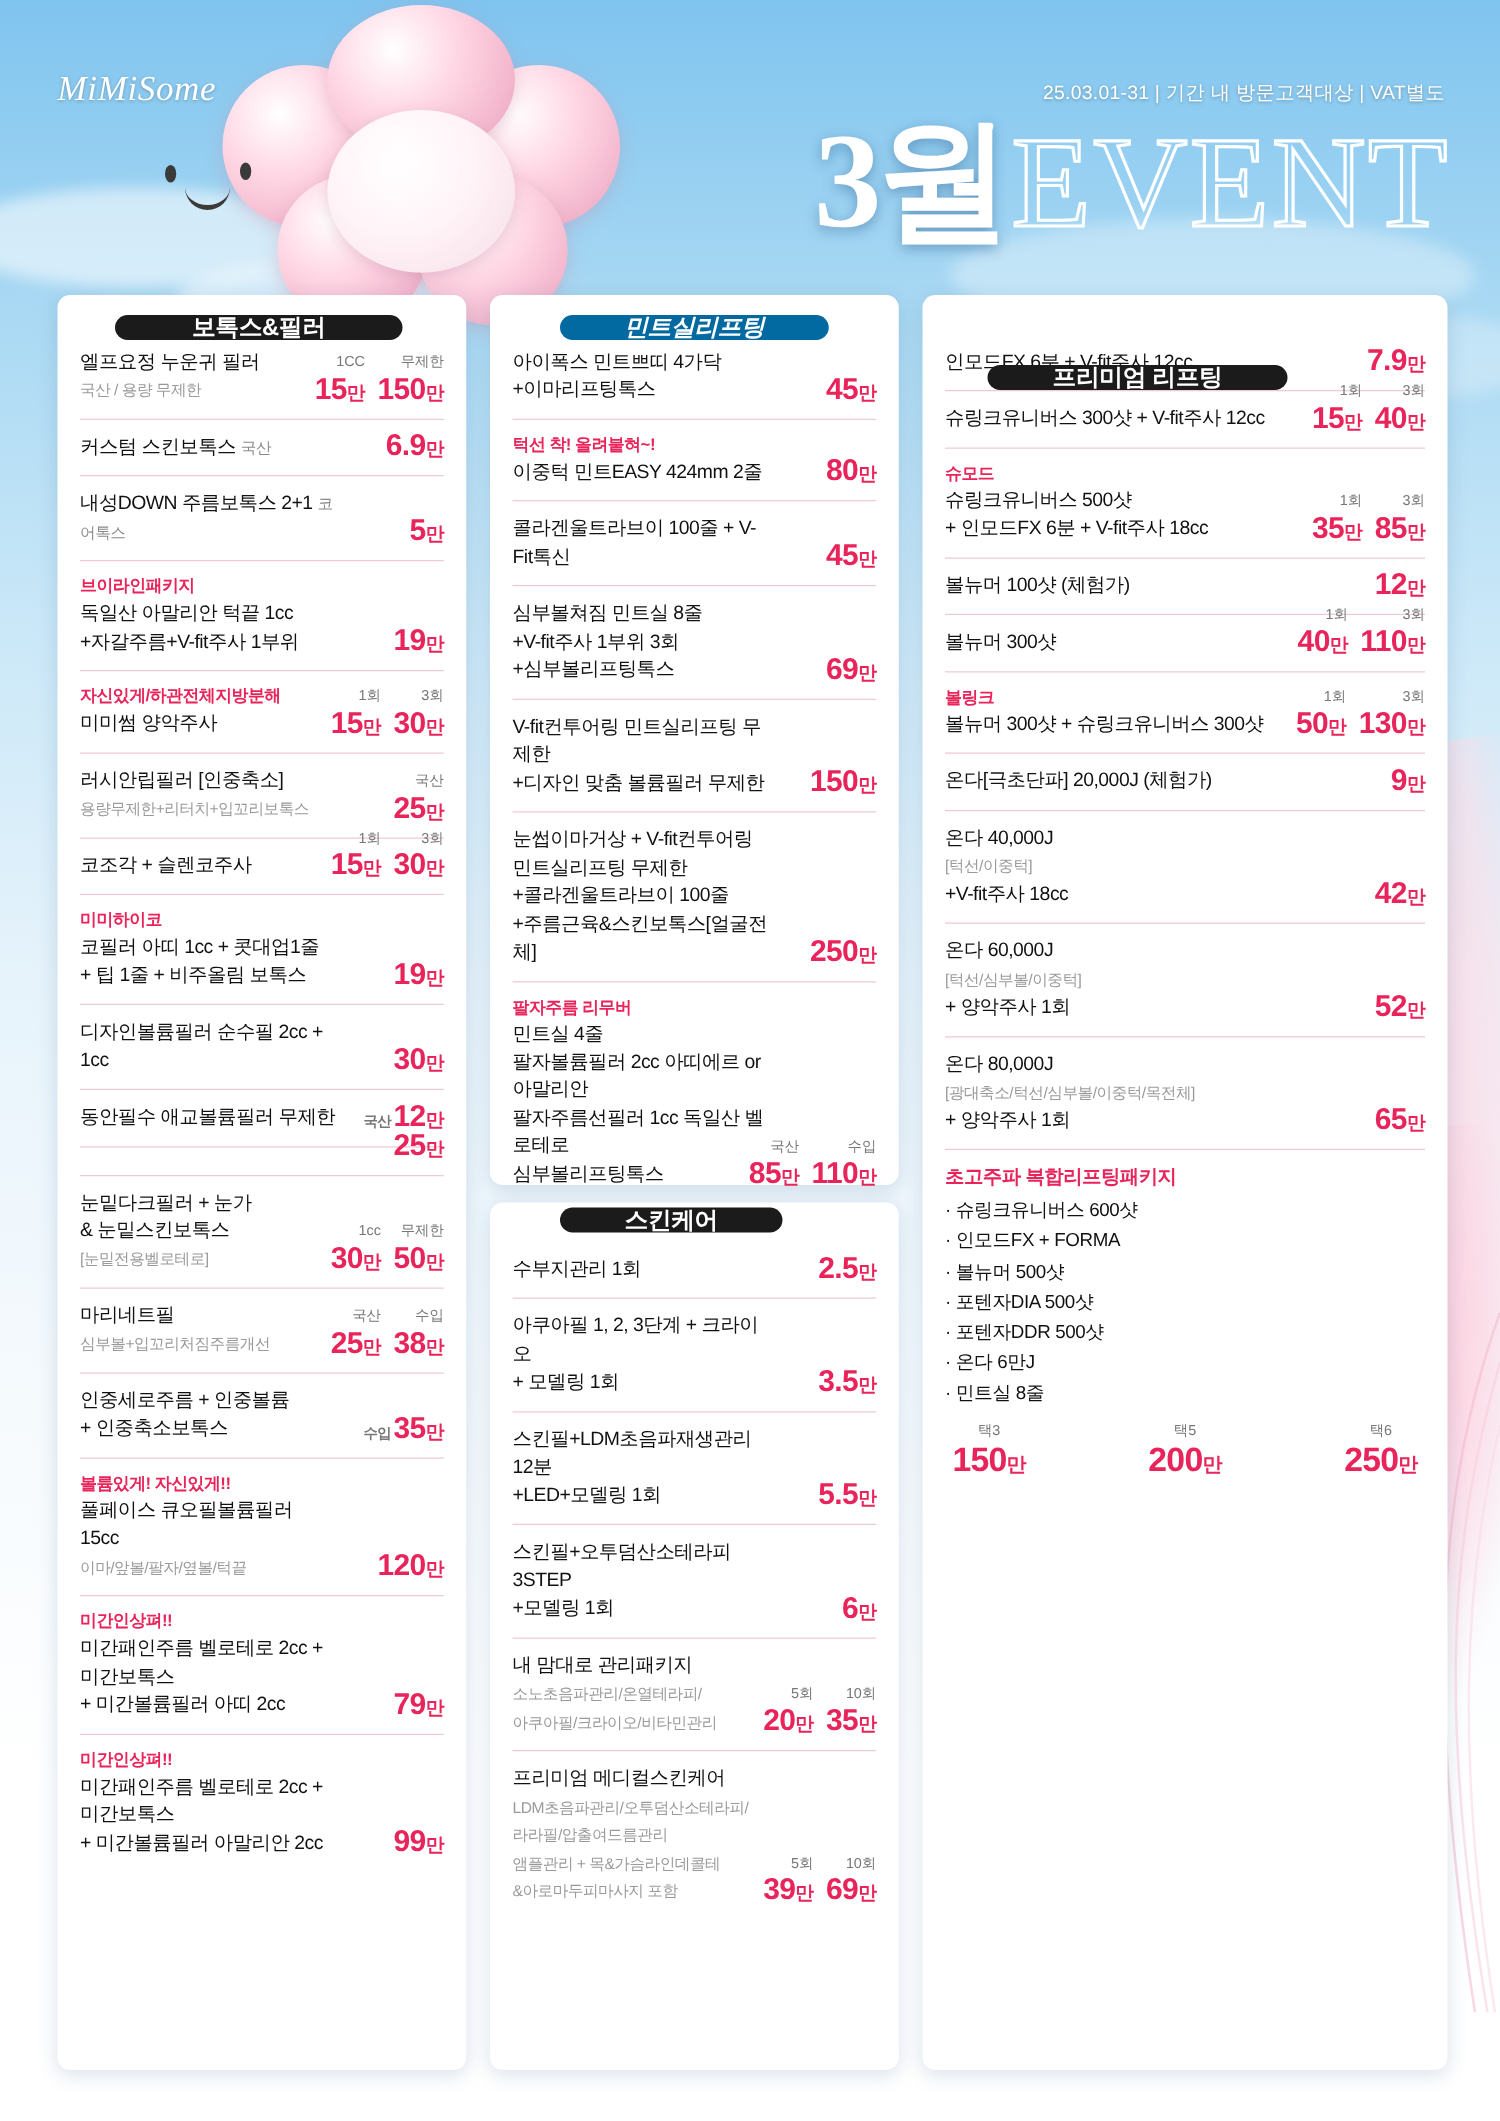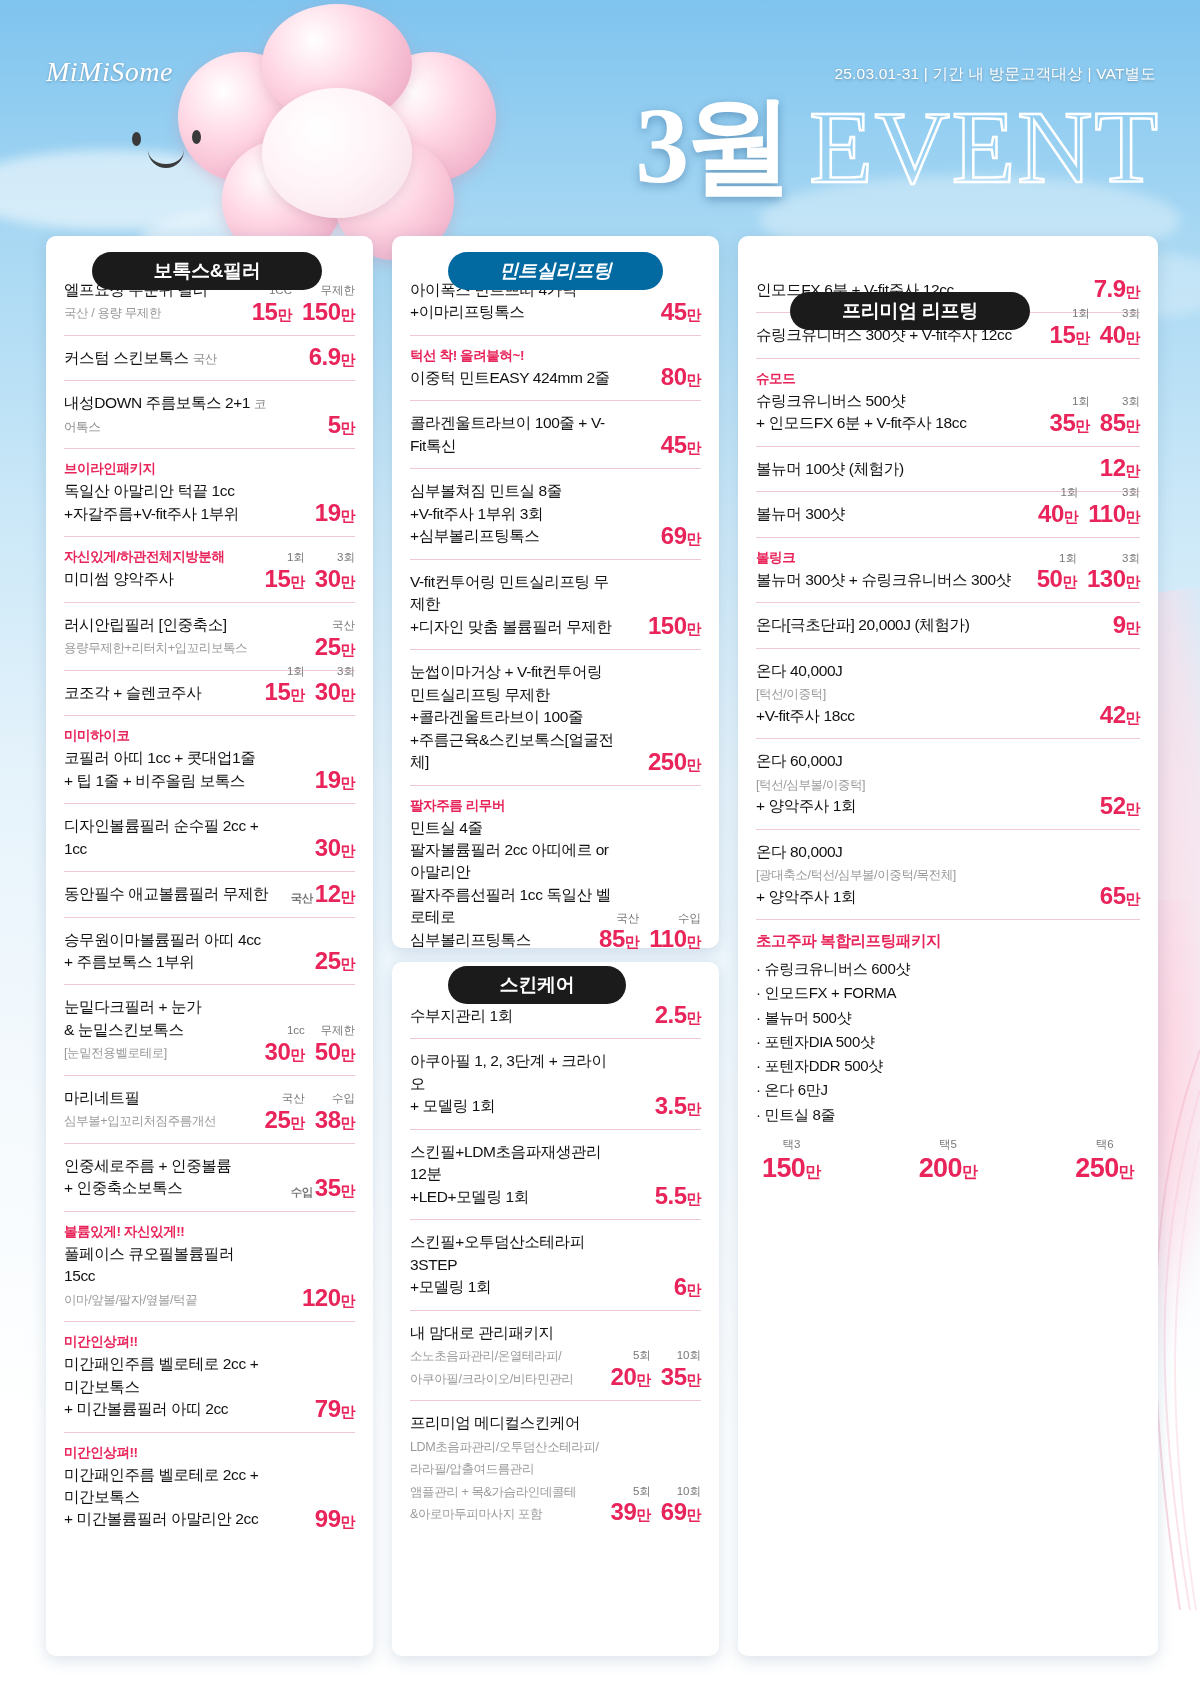--- a/index.html
+++ b/index.html
@@ -22,21 +22,21 @@
     transform: rotate(-8deg); pointer-events:none; }
   .rightpetal2 { position:absolute; right:-20px; top:900px; width:200px; height:500px;
     background: radial-gradient(ellipse at 50% 40%, rgba(255,190,210,.8), rgba(255,255,255,0) 70%); pointer-events:none; }
   .rightlines { position:absolute; right:0; top:1050px; width:170px; height:560px; pointer-events:none; opacity:.8;}
 
   
   .logo { position:absolute; left:46px; top:56px; font-family:"Liberation Serif", serif;
     font-size:28px; color:#fff; letter-spacing:.5px; font-style:italic; text-shadow:0 1px 3px rgba(0,0,0,.25); }
   .hdr-note { position:absolute; right:44px; top:64px; color:#fff; font-size:15.5px; letter-spacing:.2px;
     text-shadow:0 1px 3px rgba(0,0,0,.3); white-space:nowrap; }
-  .title { position:absolute; right:40px; top:92px; display:flex; align-items:baseline; gap:16px; }
+  .title { position:absolute; right:40px; top:92px; display:flex; align-items:baseline; gap:0px; }
   .title .m { font-family:"Liberation Serif", serif; font-weight:bold; font-size:108px; color:#fff;
     text-shadow:0 3px 10px rgba(40,90,140,.45); line-height:1; letter-spacing:-4px; }
   .title .ev { font-family:Liberation Serif, serif; font-size:104px; line-height:1; letter-spacing:2px;
     color:transparent; -webkit-text-stroke:2.5px #ffffff; text-shadow:none; margin-left:4px;}
 
   
   .flower { position:absolute; left:170px; top:0px; width:340px; height:250px; }
   .petal { position:absolute; border-radius:50%; background:radial-gradient(circle at 35% 30%, #ffffff 0%, #ffd7e4 40%, #f3b7cd 75%, #e49ab6 100%); box-shadow:0 4px 14px rgba(200,140,170,.35); }
   .p1 { width:150px; height:120px; left:92px; top:4px; }
   .p2 { width:130px; height:130px; left:8px; top:52px; }
@@ -51,21 +51,21 @@
     border-bottom:4px solid #3a3a3a; border-radius:0 0 40px 40px; }
 
   
   .board { position:absolute; left:0; top:236px; width:1200px; }
   .col { position:absolute; background:#ffffff; border-radius:10px; box-shadow:0 4px 16px rgba(70,110,150,.20); }
   .colA { left:46px; top:0; width:327px; height:1420px; }
   .colB { left:392px; top:0; width:327px; height:712px; }
   .colC { left:392px; top:726px; width:327px; height:694px; }
   .colD { left:738px; top:0; width:420px; height:1420px; }
 
-  .cap { position:absolute; height:38px; border-radius:19px; display:flex; align-items:center; justify-content:center;
+  .cap { position:absolute; height:20px; border-radius:19px; display:flex; align-items:center; justify-content:center;
     font-size:19px; font-weight:bold; letter-spacing:-0.3px; }
   .cap.dark { background:#1b1b1b; color:#fff; }
   .cap.pink { background:#0369a1; color:#ffffff;font-style:italic; }
   .capA { left:92px; top:252px; width:230px; }
   .capB { left:448px; top:252px; width:215px; }
   .capC { left:448px; top:966px; width:178px; }
   .capD { left:790px; top:252px; width:240px;margin-top:40px; }
 
   .inner { padding:18px 18px 10px 18px; }
   .row { position:relative; padding:11px 0 11px 0; border-bottom:1px solid #f0c9d4; }
@@ -179,21 +179,20 @@
         </div>
         <div class="row">
           <div class="lbl">디자인볼륨필러 순수필 2cc + 1cc</div>
           <div class="price">30<span class="man">만</span></div>
         </div>
         <div class="row">
           <div class="lbl">동안필수 애교볼륨필러 무제한</div>
           <div class="price"><span class="inlinecap">국산</span>12<span class="man">만</span></div>
         </div>
         <div class="row">
-          <div class="lbl">승무원이마볼륨필러 아띠 4cc<br>+ 주름보톡스 1부위</div>
           <div class="price">25<span class="man">만</span></div>
         </div>
         <div class="row">
           <div class="lbl">눈밑다크필러 + 눈가<br>&amp; 눈밑스킨보톡스</div>
           <div class="lbl"><span class="sub2">[눈밑전용벨로테로]</span></div>
           <div class="price2">
             <div class="pcell"><span class="cap2">1cc</span><span class="v">30<span class="man">만</span></span></div>
             <div class="pcell"><span class="cap2">무제한</span><span class="v">50<span class="man">만</span></span></div>
           </div>
         </div>

